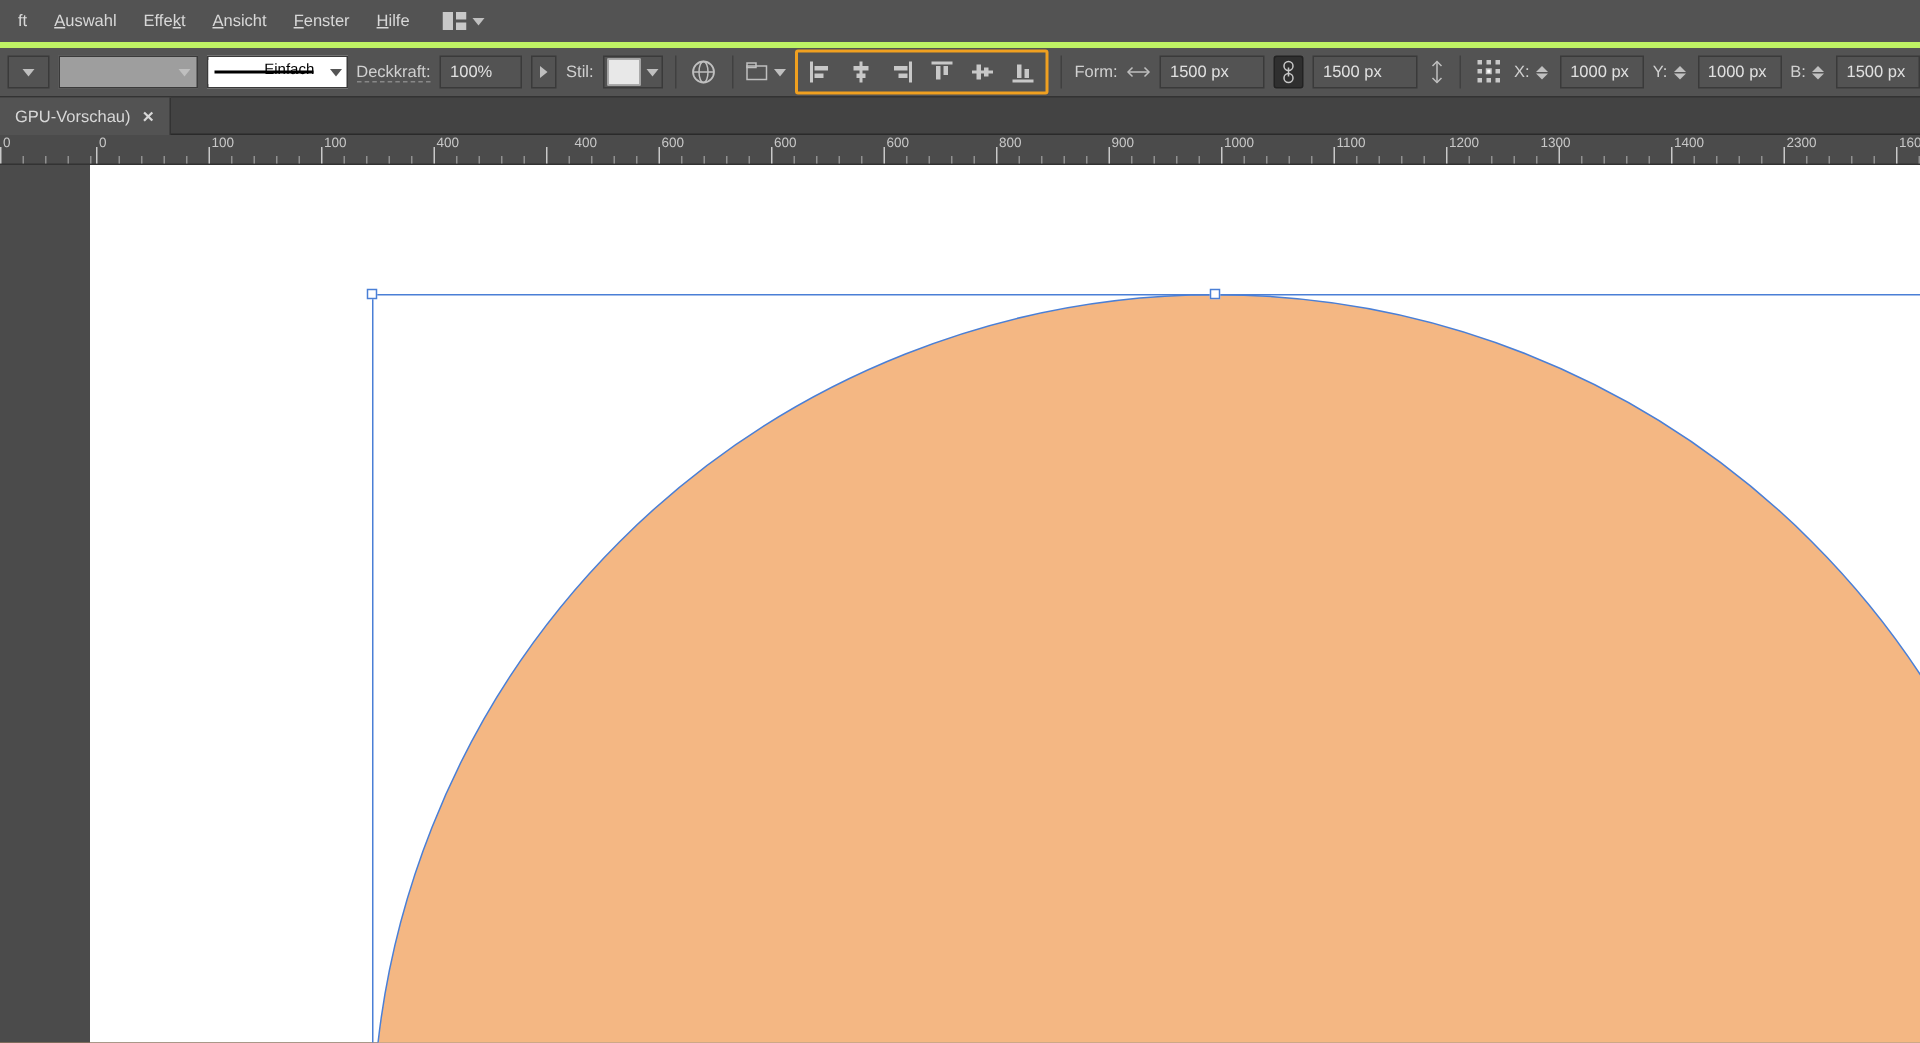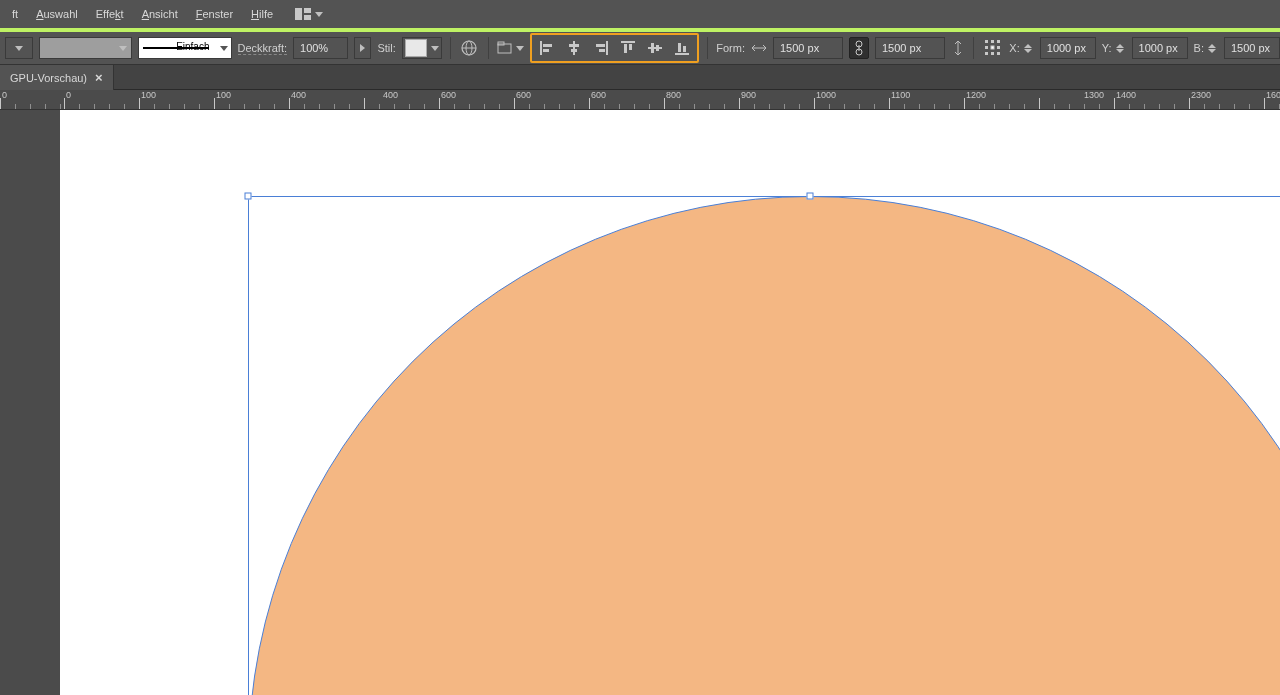--- a/index.html
+++ b/index.html
@@ -473,21 +473,21 @@
       <div class="tick-minor" style="left: 919px;"></div>
       <div class="tick-minor" style="left: 934px;"></div>
       <div class="tick-minor" style="left: 949px;"></div>
       <div class="tick-major" style="left: 964px;"></div>
       <div class="tick-label" style="left: 966px;">1200</div>
       <div class="tick-minor" style="left: 979px;"></div>
       <div class="tick-minor" style="left: 994px;"></div>
       <div class="tick-minor" style="left: 1009px;"></div>
       <div class="tick-minor" style="left: 1024px;"></div>
       <div class="tick-major" style="left: 1039px;"></div>
-      <div class="tick-label" style="left: 1084px;">1300</div>
+      <div class="tick-label" style="left: 1027px;">1300</div>
       <div class="tick-minor" style="left: 1054px;"></div>
       <div class="tick-minor" style="left: 1069px;"></div>
       <div class="tick-minor" style="left: 1084px;"></div>
       <div class="tick-minor" style="left: 1099px;"></div>
       <div class="tick-major" style="left: 1114px;"></div>
       <div class="tick-label" style="left: 1116px;">1400</div>
       <div class="tick-minor" style="left: 1129px;"></div>
       <div class="tick-minor" style="left: 1144px;"></div>
       <div class="tick-minor" style="left: 1159px;"></div>
       <div class="tick-minor" style="left: 1174px;"></div>

